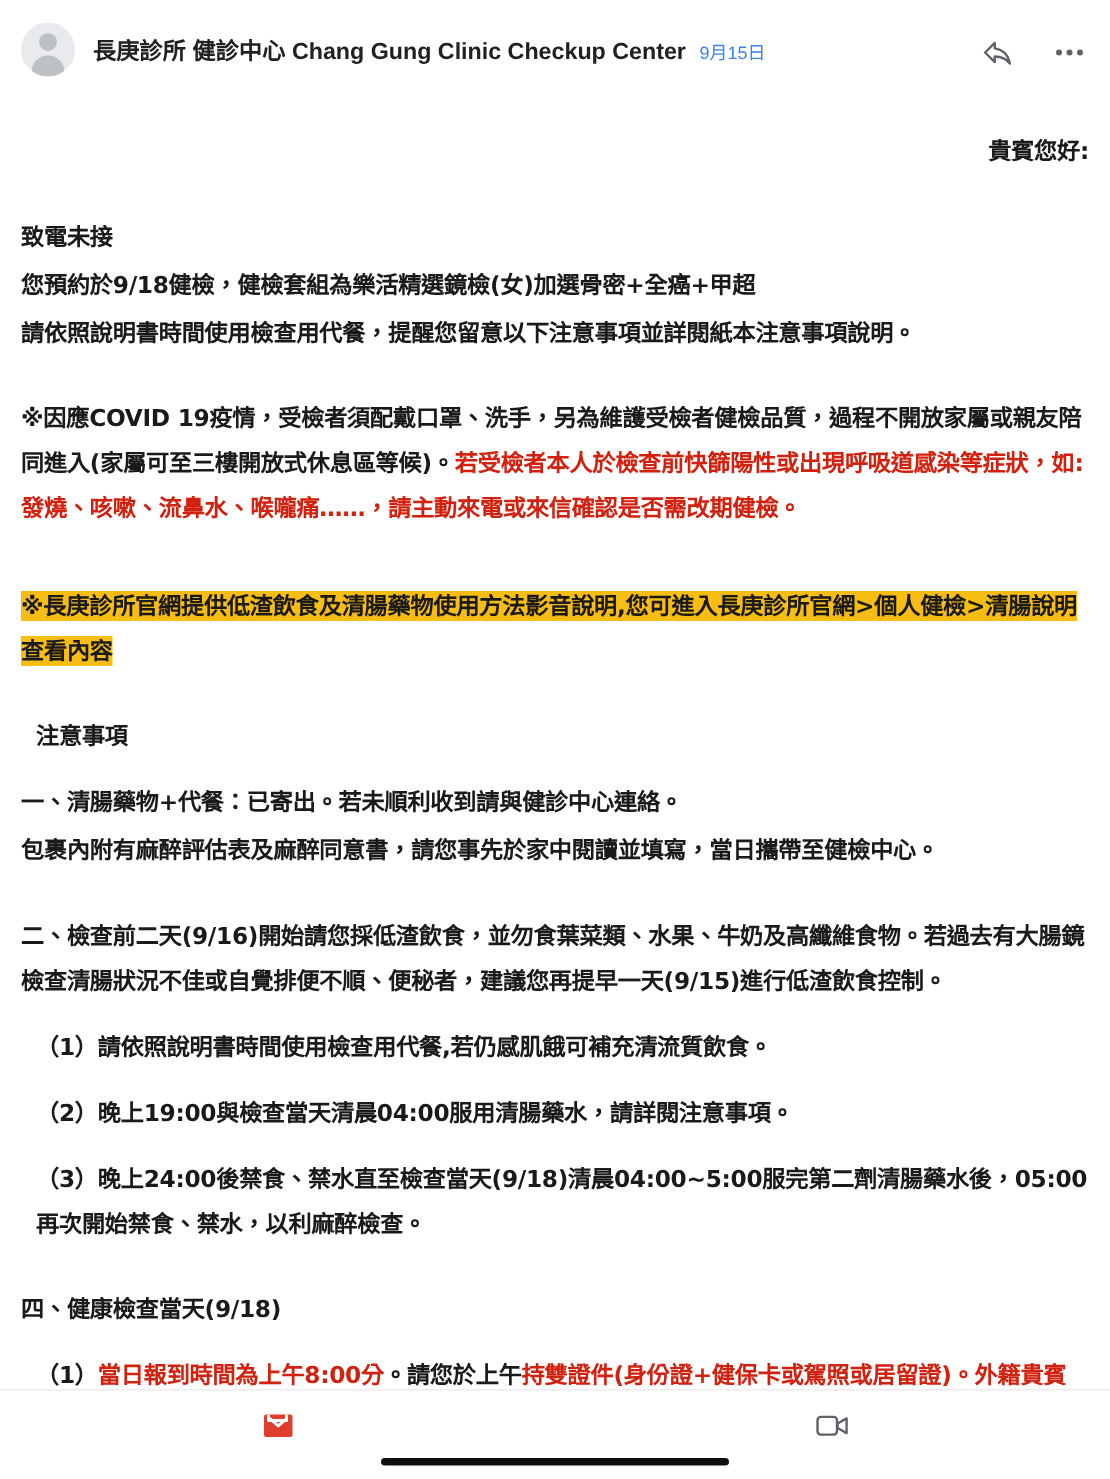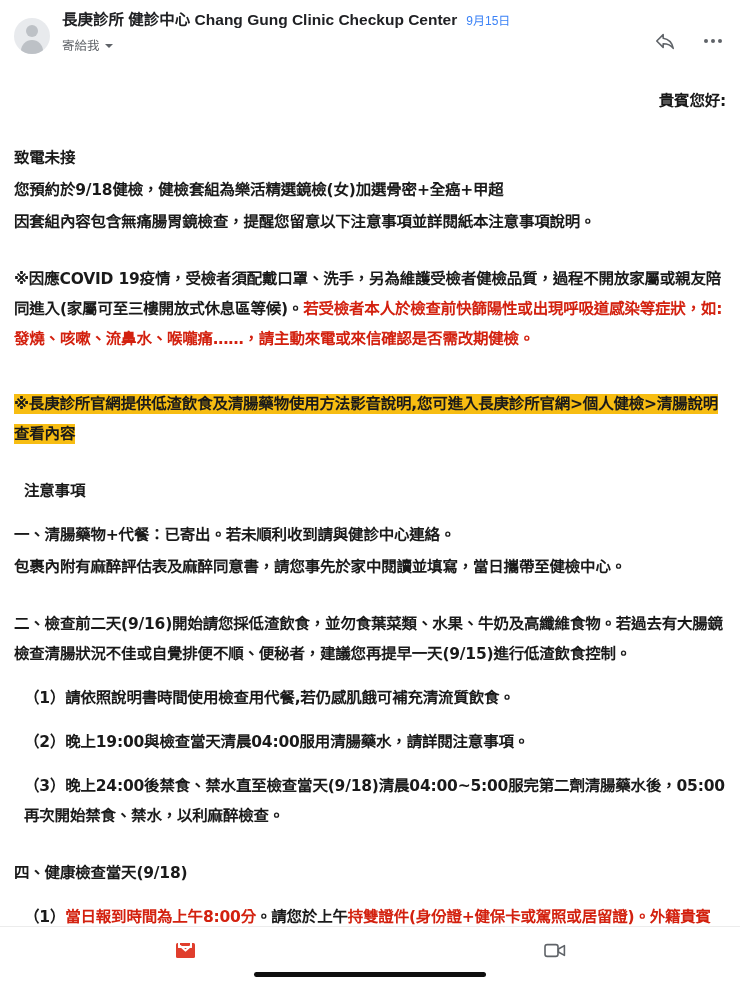--- a/index.html
+++ b/index.html
@@ -13,21 +13,21 @@
     background: #ffffff;
     font-family: "Liberation Sans", "DejaVu Sans", sans-serif;
     color: #202124;
     overflow: hidden;
     position: relative;
   }
 
   
   .mail-header {
     display: flex;
-    align-items: flex-end;
+    align-items: center;
     padding: 9px 14px 0 14px;
     height: 54px;
     box-sizing: border-box;
   }
   .avatar {
     width: 36px;
     height: 36px;
     border-radius: 50%;
     background: #e8eaed;
     flex: 0 0 36px;
@@ -217,24 +217,20 @@
   <div class="avatar">
     <div class="av-head"></div>
     <div class="av-body"></div>
   </div>
 
   <div class="hdr-text">
     <div class="hdr-line1">
       <span class="sender-name">長庚診所 健診中心 Chang Gung Clinic Checkup Center</span>
       <span class="mail-date">9月15日</span>
     </div>
-    <div class="hdr-line2">
-      <span>寄給我</span>
-      <span class="caret"></span>
-    </div>
   </div>
 
   <div class="hdr-actions">
     <div class="icon-btn">
       <svg width="22" height="22" viewBox="0 0 24 24" aria-hidden="true">
         <path d="M10 9V5l-7 7 7 7v-4.1c5 0 8.5 1.6 11 5.1-1-5-4-10-11-11z" fill="none" stroke="#5f6368" stroke-width="1.7" stroke-linejoin="round" stroke-linecap="round"></path>
       </svg>
     </div>
     <div class="icon-btn">
       <span class="dots">
@@ -245,21 +241,21 @@
     </div>
   </div>
 </div>
 
 <div class="mail-body">
 
   <div class="p greet">貴賓您好:</div>
 
   <div class="p gap-lg">致電未接</div>
   <div class="p gap-sm">您預約於9/18健檢，健檢套組為樂活精選鏡檢(女)加選骨密+全癌+甲超</div>
-  <div class="p gap-sm">因套組內容包含無痛腸胃鏡檢查，提醒您留意以下注意事項並詳閱紙本注意事項說明。</div>
+  <div class="p gap-sm">請依照說明書時間使用檢查用代餐，提醒您留意以下注意事項並詳閱紙本注意事項說明。</div>
 
   <div class="p gap-lg"><span>※因應COVID 19疫情，受檢者須配戴口罩、洗手，另為維護受檢者健檢品質，過程不開放家屬或親友陪同進入(家屬可至三樓開放式休息區等候)。</span><span class="red">若受檢者本人於檢查前快篩陽性或出現呼吸道感染等症狀，如:發燒、咳嗽、流鼻水、喉嚨痛……，請主動來電或來信確認是否需改期健檢。</span></div>
 
   <div class="p gap-xl"><span class="hl">※長庚診所官網提供低渣飲食及清腸藥物使用方法影音說明,您可進入長庚診所官網&gt;個人健檢&gt;清腸說明 查看內容</span></div>
 
   <div class="p gap-lg indent1">注意事項</div>
 
   <div class="p gap-md">一、清腸藥物+代餐：已寄出。若未順利收到請與健診中心連絡。</div>
   <div class="p gap-sm">包裹內附有麻醉評估表及麻醉同意書，請您事先於家中閱讀並填寫，當日攜帶至健檢中心。</div>
 

